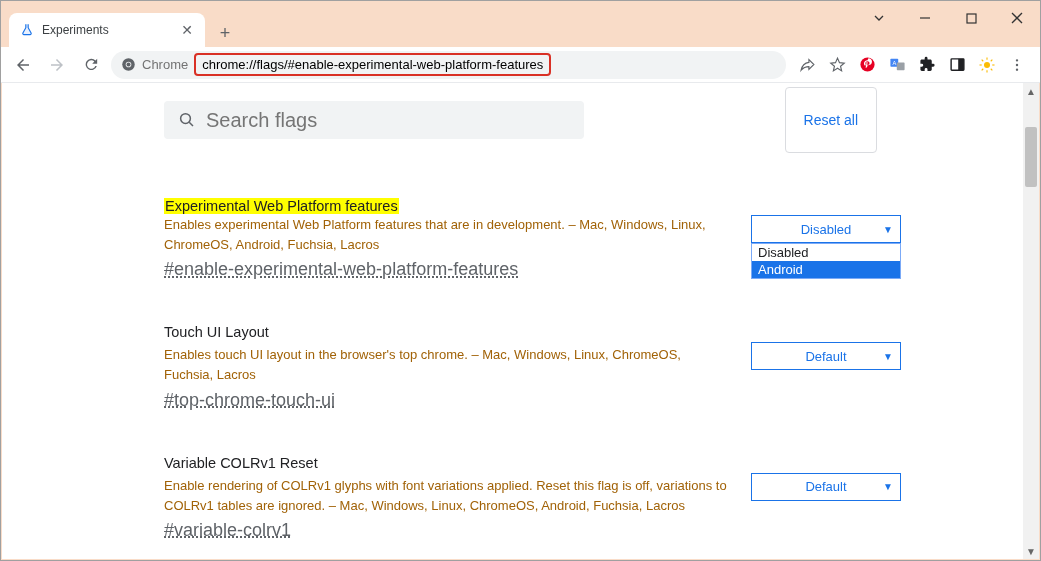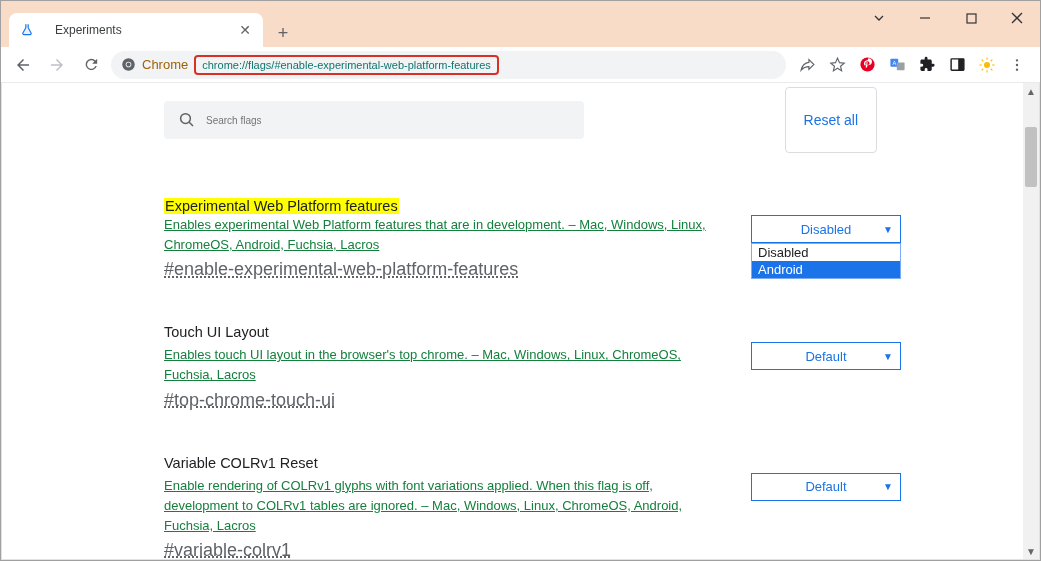--- a/index.html
+++ b/index.html
@@ -5,54 +5,54 @@
 * { margin: 0; padding: 0; box-sizing: border-box; font-family: "Segoe UI", Arial, sans-serif; }
 body { width: 1041px; height: 561px; background: #f9dcc8; overflow: hidden; border: 1px solid #a0a0a0; position: relative; }
 
 
 .titlebar { height: 12px; background: #f9dcc8; }
 .win-controls { position: absolute; top: 6px; right: 0; display: flex; }
 .win-btn { width: 46px; height: 22px; display: flex; align-items: center; justify-content: center; color: #333; cursor: pointer; }
 
 
 .tabstrip { height: 34px; background: #f9dcc8; display: flex; align-items: flex-end; padding-left: 8px; }
-.tab { background: #fff; border-radius: 8px 8px 0 0; height: 34px; width: 254px; display: flex; align-items: center; padding: 0 10px; gap: 20px; font-size: 12px; color: #3c4043; position: relative; }
+.tab { background: #fff; border-radius: 8px 8px 0 0; height: 34px; width: 196px; display: flex; align-items: center; padding: 0 10px; gap: 7px; font-size: 12px; color: #3c4043; position: relative; }
 .tab .favicon { width: 16px; height: 16px; display: flex; align-items: center; justify-content: center; }
 .tab-title { flex: 1; white-space: nowrap; overflow: hidden; }
 .tab-close { width: 16px; height: 16px; display: flex; align-items: center; justify-content: center; font-size: 14px; color: #5f6368; cursor: pointer; }
 .newtab { width: 28px; height: 28px; display: flex; align-items: center; justify-content: center; font-size: 18px; color: #5f6368; margin-left: 6px; cursor: pointer; }
 
 
 .toolbar { height: 36px; background: #fff; display: flex; align-items: center; padding: 0 8px; gap: 6px; border-bottom: 1px solid #e8eaed; }
 .nav-btn { width: 28px; height: 28px; display: flex; align-items: center; justify-content: center; color: #5f6368; cursor: pointer; border-radius: 50%; }
 .nav-btn.disabled { color: #bdc1c6; }
 .omnibox-wrap { flex: 1; display: flex; align-items: center; background: #f1f3f4; border-radius: 16px; height: 28px; padding: 0 10px; gap: 8px; position: relative; }
-.omni-prefix { display: flex; align-items: center; gap: 6px; font-size: 13px; color: #a16207; }
-.omni-url-box { border: 2px solid #d93025; border-radius: 4px; padding: 2px 6px; font-size: 11px; color: #0f766e; background: #f1f3f4; margin-left: -2px; }
+.omni-prefix { display: flex; align-items: center; gap: 6px; font-size: 13px; color: #737373; }
+.omni-url-box { border: 2px solid #d93025; border-radius: 4px; padding: 2px 6px; font-size: 13px; color: #000000; background: #f1f3f4; margin-left: -2px; }
 .ext-icons { display: flex; align-items: center; gap: 12px; padding: 0 6px; }
 .ext-icons .i { width: 18px; height: 18px; display: flex; align-items: center; justify-content: center; cursor: pointer; }
 
 
 .viewport { position: absolute; top: 82px; left: 1px; right: 1px; bottom: 1px; background: #fff; overflow: hidden; }
 .scroll-track { position: absolute; right: 0; top: 0; bottom: 0; width: 16px; background: #f1f1f1; }
 .scroll-thumb { position: absolute; right: 2px; width: 12px; background: #c1c1c1; border-radius: 2px; }
 .scroll-arrow { position: absolute; right: 0; width: 16px; height: 16px; display: flex; align-items: center; justify-content: center; color: #666; font-size: 10px; background: #f1f1f1; }
 
 .page { padding: 0 162px 20px 162px; }
 .searchrow { display: flex; align-items: center; gap: 12px; padding-top: 4px; }
 .searchbox { flex: 1; max-width: 420px; background: #f1f3f4; border-radius: 4px; height: 38px; display: flex; align-items: center; padding: 0 14px; gap: 10px; color: #5f6368; }
-.searchbox input { border: none; background: transparent; outline: none; font-size: 10px; flex: 1; color: #a16207; }
+.searchbox input { border: none; background: transparent; outline: none; font-size: 20px; flex: 1; color: #a16207; }
 .reset-btn { margin-left: auto; border: 1px solid #dadce0; background: #fff; color: #1a73e8; font-size: 14px; padding: 24px 18px; border-radius: 4px; cursor: pointer; font-weight: 500; }
 
 .flag { display: flex; margin-top: 44px; gap: 20px; }
 .flag:first-of-type { margin-top: 58px; }
 .flag-left { flex: 1; }
 .flag-title { font-size: 14.5px; color: #202124; font-weight: 400; margin-bottom: 5px; }
 .flag-title.hl { background: #ffff00; display: inline; padding: 0 1px; }
-.flag-desc { font-size: 13px; color: #15803d; line-height: 1.55; margin-bottom: 4px; text-decoration: underline; }
+.flag-desc { font-size: 13px; color: #a16207; line-height: 1.55; margin-bottom: 4px; }
 .flag-anchor { font-size: 18px; color: #5f6368; text-decoration: underline dotted; cursor: pointer; }
 .flag-right { width: 126px; padding-top: 18px; position: relative; }
 .select { width: 150px; height: 28px; border: 1px solid #1a73e8; background: #fff; display: flex; align-items: center; justify-content: center; position: relative; cursor: pointer; font-size: 13px; color: #1a73e8; }
 .select .chev { position: absolute; right: 7px; color: #1a73e8; font-size: 10px; }
 .dropdown { position: absolute; top: 46px; left: 0; width: 150px; border: 1px solid #7baaf7; background: #fff; z-index: 10; }
 .dropdown .opt { padding: 1px 6px; font-size: 13px; color: #202124; cursor: pointer; }
 .dropdown .opt.sel { background: #1a73e8; color: #fff; }
 </style>
 </head>
 <body>
@@ -230,21 +230,21 @@
         <div class="select">
           <span>Default</span>
           <span class="chev">▼</span>
         </div>
       </div>
     </div>
 
     <div class="flag">
       <div class="flag-left">
         <div class="flag-title">Variable COLRv1 Reset</div>
-        <div class="flag-desc">Enable rendering of COLRv1 glyphs with font variations applied. When this flag is off, development to COLRv1 tables are ignored. – Mac, Windows, Linux, ChromeOS, Android, Fuchsia, Lacros</div>
+        <div class="flag-desc">Enable rendering of COLRv1 glyphs with font variations applied. Reset this flag is off, variations to COLRv1 tables are ignored. – Mac, Windows, Linux, ChromeOS, Android, Fuchsia, Lacros</div>
         <span class="flag-anchor">#variable-colrv1</span>
       </div>
       <div class="flag-right">
         <div class="select">
           <span>Default</span>
           <span class="chev">▼</span>
         </div>
       </div>
     </div>
 

